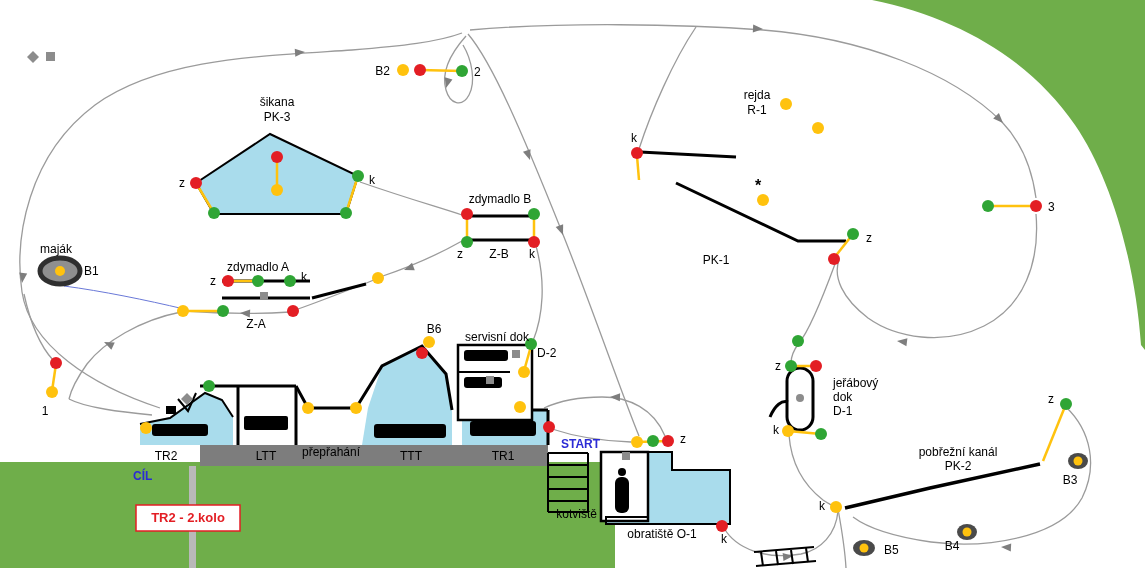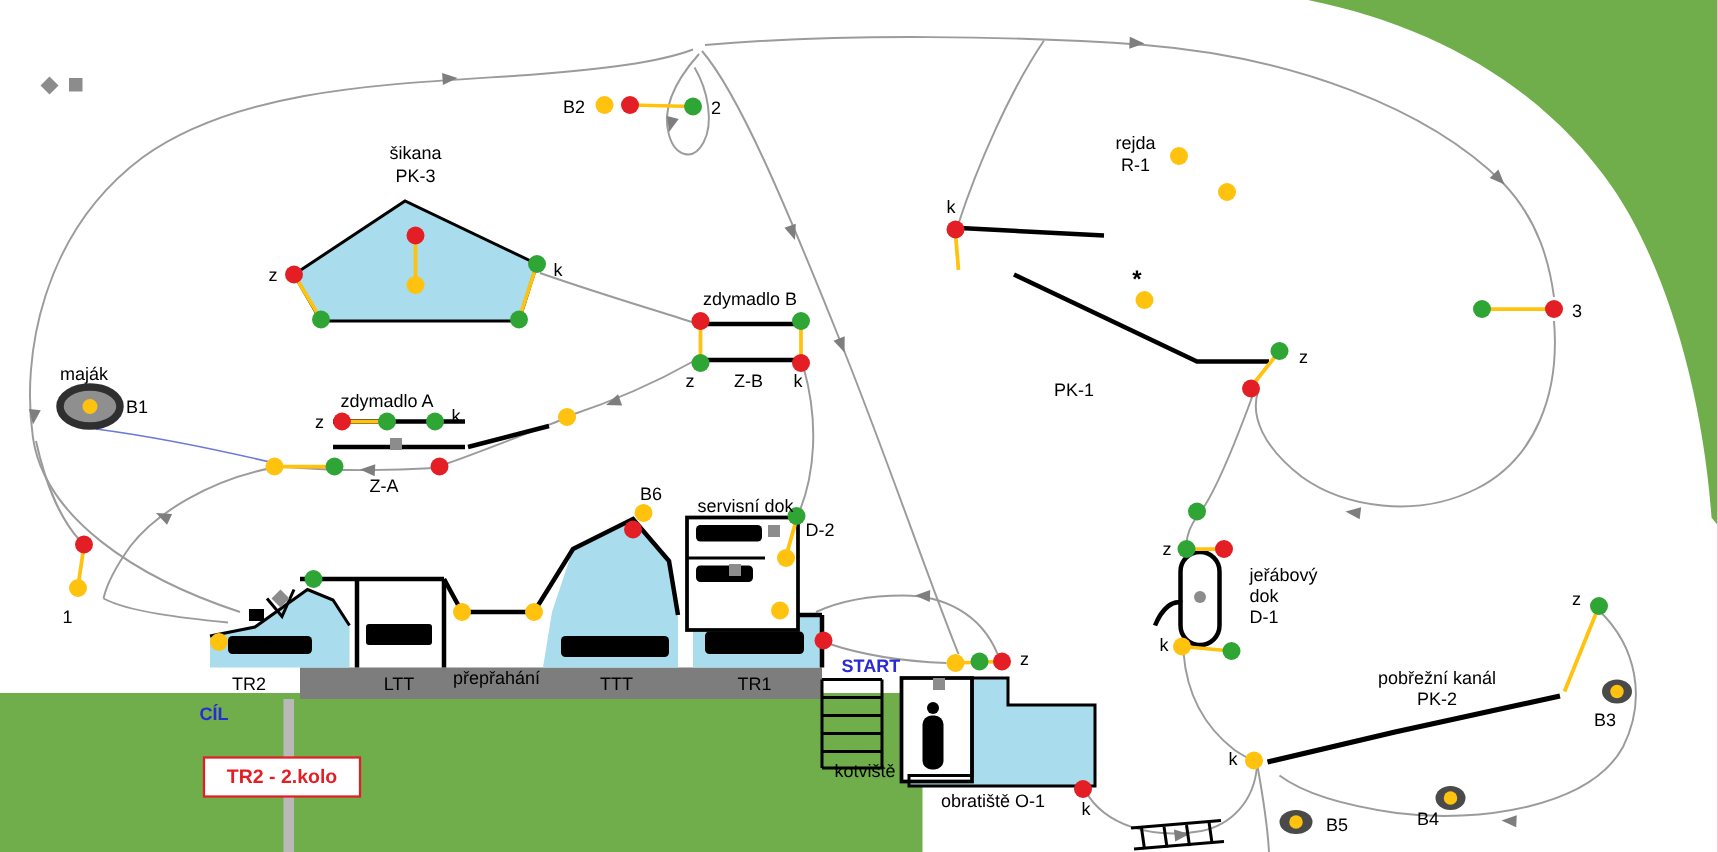--- a/index.html
+++ b/index.html
@@ -1,16 +1,16 @@
 <!DOCTYPE html>
 <html style="--red: #e31e24; --green: #2fa535; --yellow: #ffc20e; --gray: #8c8c8c; --water: #a9dcec; --land: #6fae4a; --platform: #7d7d7d; --road: #b9b9b9; --course: #9b9b9b; --blue_text: #2b2bd5; --buoy_body: #4a4a4a;"><head>
 <meta charset="utf-8">
 <style>
   html,body{margin:0;padding:0;background:#fff;}
-  .stage{position:relative;width:1145px;height:568px;overflow:hidden;background:#be185d;}
+  .stage{position:relative;width:1145px;height:568px;overflow:hidden;background:#fde047;}
   svg{display:block;}
   .t{font-family:"Liberation Sans",sans-serif;font-size:12px;fill:#000;}
   .t-big{font-size:16px;font-weight:bold;}
   .t-blue{fill:var(--blue_text);font-weight:bold;}
   .t-red{fill:var(--red);font-weight:bold;font-size:13px;}
   .land{fill:var(--land);stroke:none;}
   .water{fill:var(--water);stroke:none;}
   .course{stroke:var(--course);stroke-width:1.3;fill:none;}
   .bluepath{stroke:#6a79d8;stroke-width:1;fill:none;}
   .wall{stroke:#000;stroke-width:3;fill:none;}

